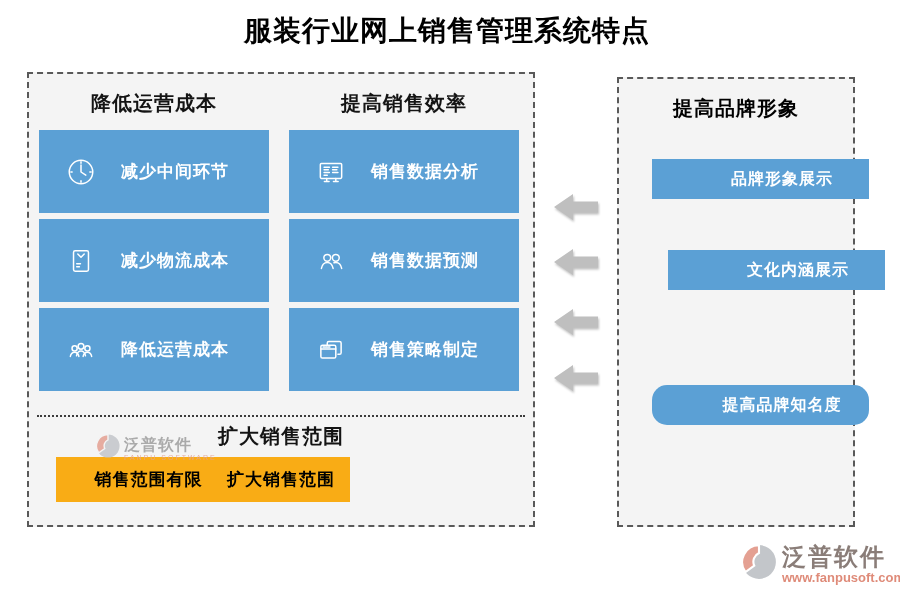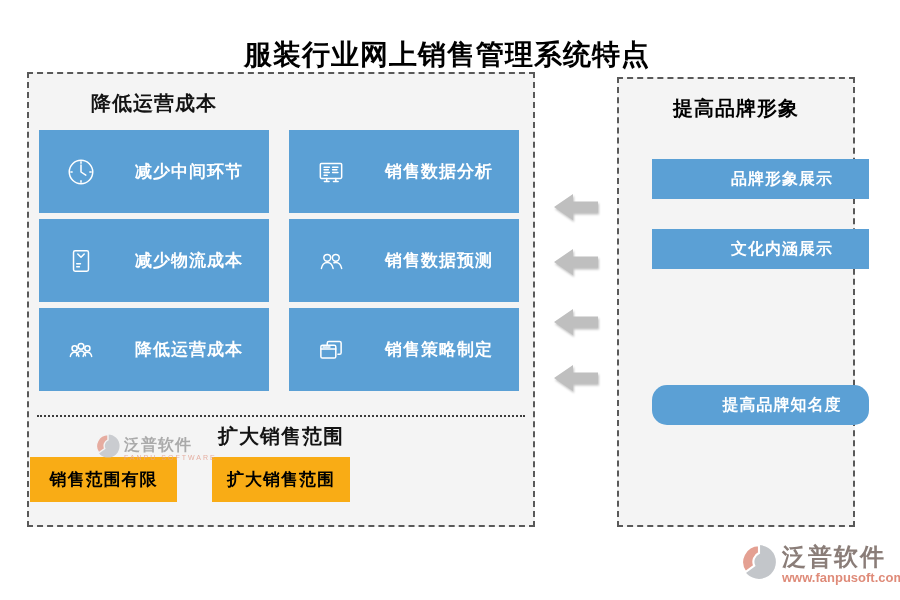--- a/index.html
+++ b/index.html
@@ -2,64 +2,64 @@
 <html><head>
 <meta charset="utf-8">
 <style>
   html,body{margin:0;padding:0;}
   body{
     width:900px;height:600px;position:relative;background:#ffffff;
     font-family:"Liberation Serif","DejaVu Serif",serif;overflow:hidden;
   }
   .page-title{
     position:absolute;top:12px;left:0;width:894px;text-align:center;
-    font-size:28px;font-weight:bold;color:#000;letter-spacing:1px;margin-top:24px;
+    font-size:28px;font-weight:bold;color:#000;letter-spacing:1px;
   }
   .panel{
     position:absolute;background:#f4f4f4;border:2px dashed #595959;box-sizing:border-box;
   }
   #left-panel{left:27px;top:72px;width:508px;height:455px;}
   #right-panel{left:617px;top:77px;width:238px;height:450px;}
   .col-header{
     position:absolute;top:16px;width:230px;text-align:center;
     font-size:20px;font-weight:bold;color:#141414;letter-spacing:1px;
   }
   .feature-box{
     position:absolute;width:230px;height:83px;background:#5ba0d5;
     display:flex;align-items:center;color:#fff;
   }
   .feature-box .f-icon{margin-left:26px;flex:0 0 auto;display:flex;}
   .feature-box .f-label{
-    margin-left:38px;font-size:17px;font-weight:bold;letter-spacing:1px;
+    margin-left:24px;font-size:17px;font-weight:bold;letter-spacing:1px;
   }
   .dotted-sep{
     position:absolute;left:8px;right:8px;top:341px;border-top:2px dotted #3c3c3c;
   }
   .bottom-header{
     position:absolute;top:349px;left:0;width:100%;text-align:center;
     font-size:20px;font-weight:bold;color:#141414;letter-spacing:1px;
   }
   .orange-box{
     position:absolute;top:383px;height:45px;background:#f9ac15;
     display:flex;align-items:center;justify-content:center;
     font-size:17px;font-weight:bold;color:#000;letter-spacing:1px;
   }
-  #orange-0{left:1px;width:147px;}
+  #orange-0{left:27px;width:147px;padding-left:19px;}
   #orange-1{left:183px;width:138px;}
   #orange-2{left:338px;width:154px;}
   .brand-header{
     position:absolute;top:16px;left:0;width:100%;text-align:center;
     font-size:20px;font-weight:bold;color:#000000;letter-spacing:1px;
   }
   .brand-box{
     position:absolute;left:33px;width:174px;height:40px;background:#5ba0d5;
     display:flex;align-items:center;justify-content:center;
     color:#fff;font-size:16px;font-weight:bold;letter-spacing:1px;padding-left:43px;
   }
-  #brand-0{top:80px;} #brand-1{top:150px;} #brand-2{top:231px;} #brand-3{top:306px;border-radius:15px;}
+  #brand-0{top:80px;} #brand-1{top:171px;margin-left:16px;} #brand-2{top:231px;} #brand-3{top:306px;border-radius:15px;}
   .arrow{position:absolute;left:552px;width:48px;height:32px;}
   #arrow-0{top:191px;} #arrow-1{top:246px;} #arrow-2{top:306px;} #arrow-3{top:362px;}
   .arrow svg{filter:drop-shadow(1.5px 2px 1px rgba(0,0,0,0.25));}
   .watermark{position:absolute;display:flex;align-items:center;pointer-events:none;}
   #watermark-mid{left:95px;top:433px;opacity:0.85;z-index:5;}
   #watermark-mid .wm-text{margin-left:3px;}
   #watermark-mid .wm-brand{font-size:16px;font-weight:bold;color:#9e9e9e;
     font-family:"Liberation Sans",sans-serif;letter-spacing:1px;line-height:18px;}
   #watermark-mid .wm-sub{font-size:7px;color:#e3a394;letter-spacing:2px;
     font-family:"Liberation Sans",sans-serif;line-height:7px;}
@@ -71,20 +71,21 @@
     font-family:"Liberation Sans",sans-serif;line-height:14px;}
   .ico{stroke:#ffffff;fill:none;stroke-width:1.4;stroke-linecap:round;stroke-linejoin:round;}
 </style>
 </head>
 <body>
 
 <div class="page-title">服装行业网上销售管理系统特点</div>
 
 <div class="panel" id="left-panel">
   <div class="col-header" style="left:10px">降低运营成本</div>
+  <div class="col-header" style="left:260px">提高销售效率</div>
 
   <div class="feature-box" style="left:10px;top:56px">
     <span class="f-icon">
       <svg width="32" height="32" viewBox="0 0 30 30" class="ico">
         <circle cx="15" cy="15" r="11"></circle>
         <path d="M15 8.5v6.5l4.5 3"></path>
         <path d="M15 5.5v1.2M15 23.3v1.2M5.5 15h1.2M23.3 15h1.2"></path>
       </svg>
     </span>
     <span class="f-label">减少中间环节</span>

